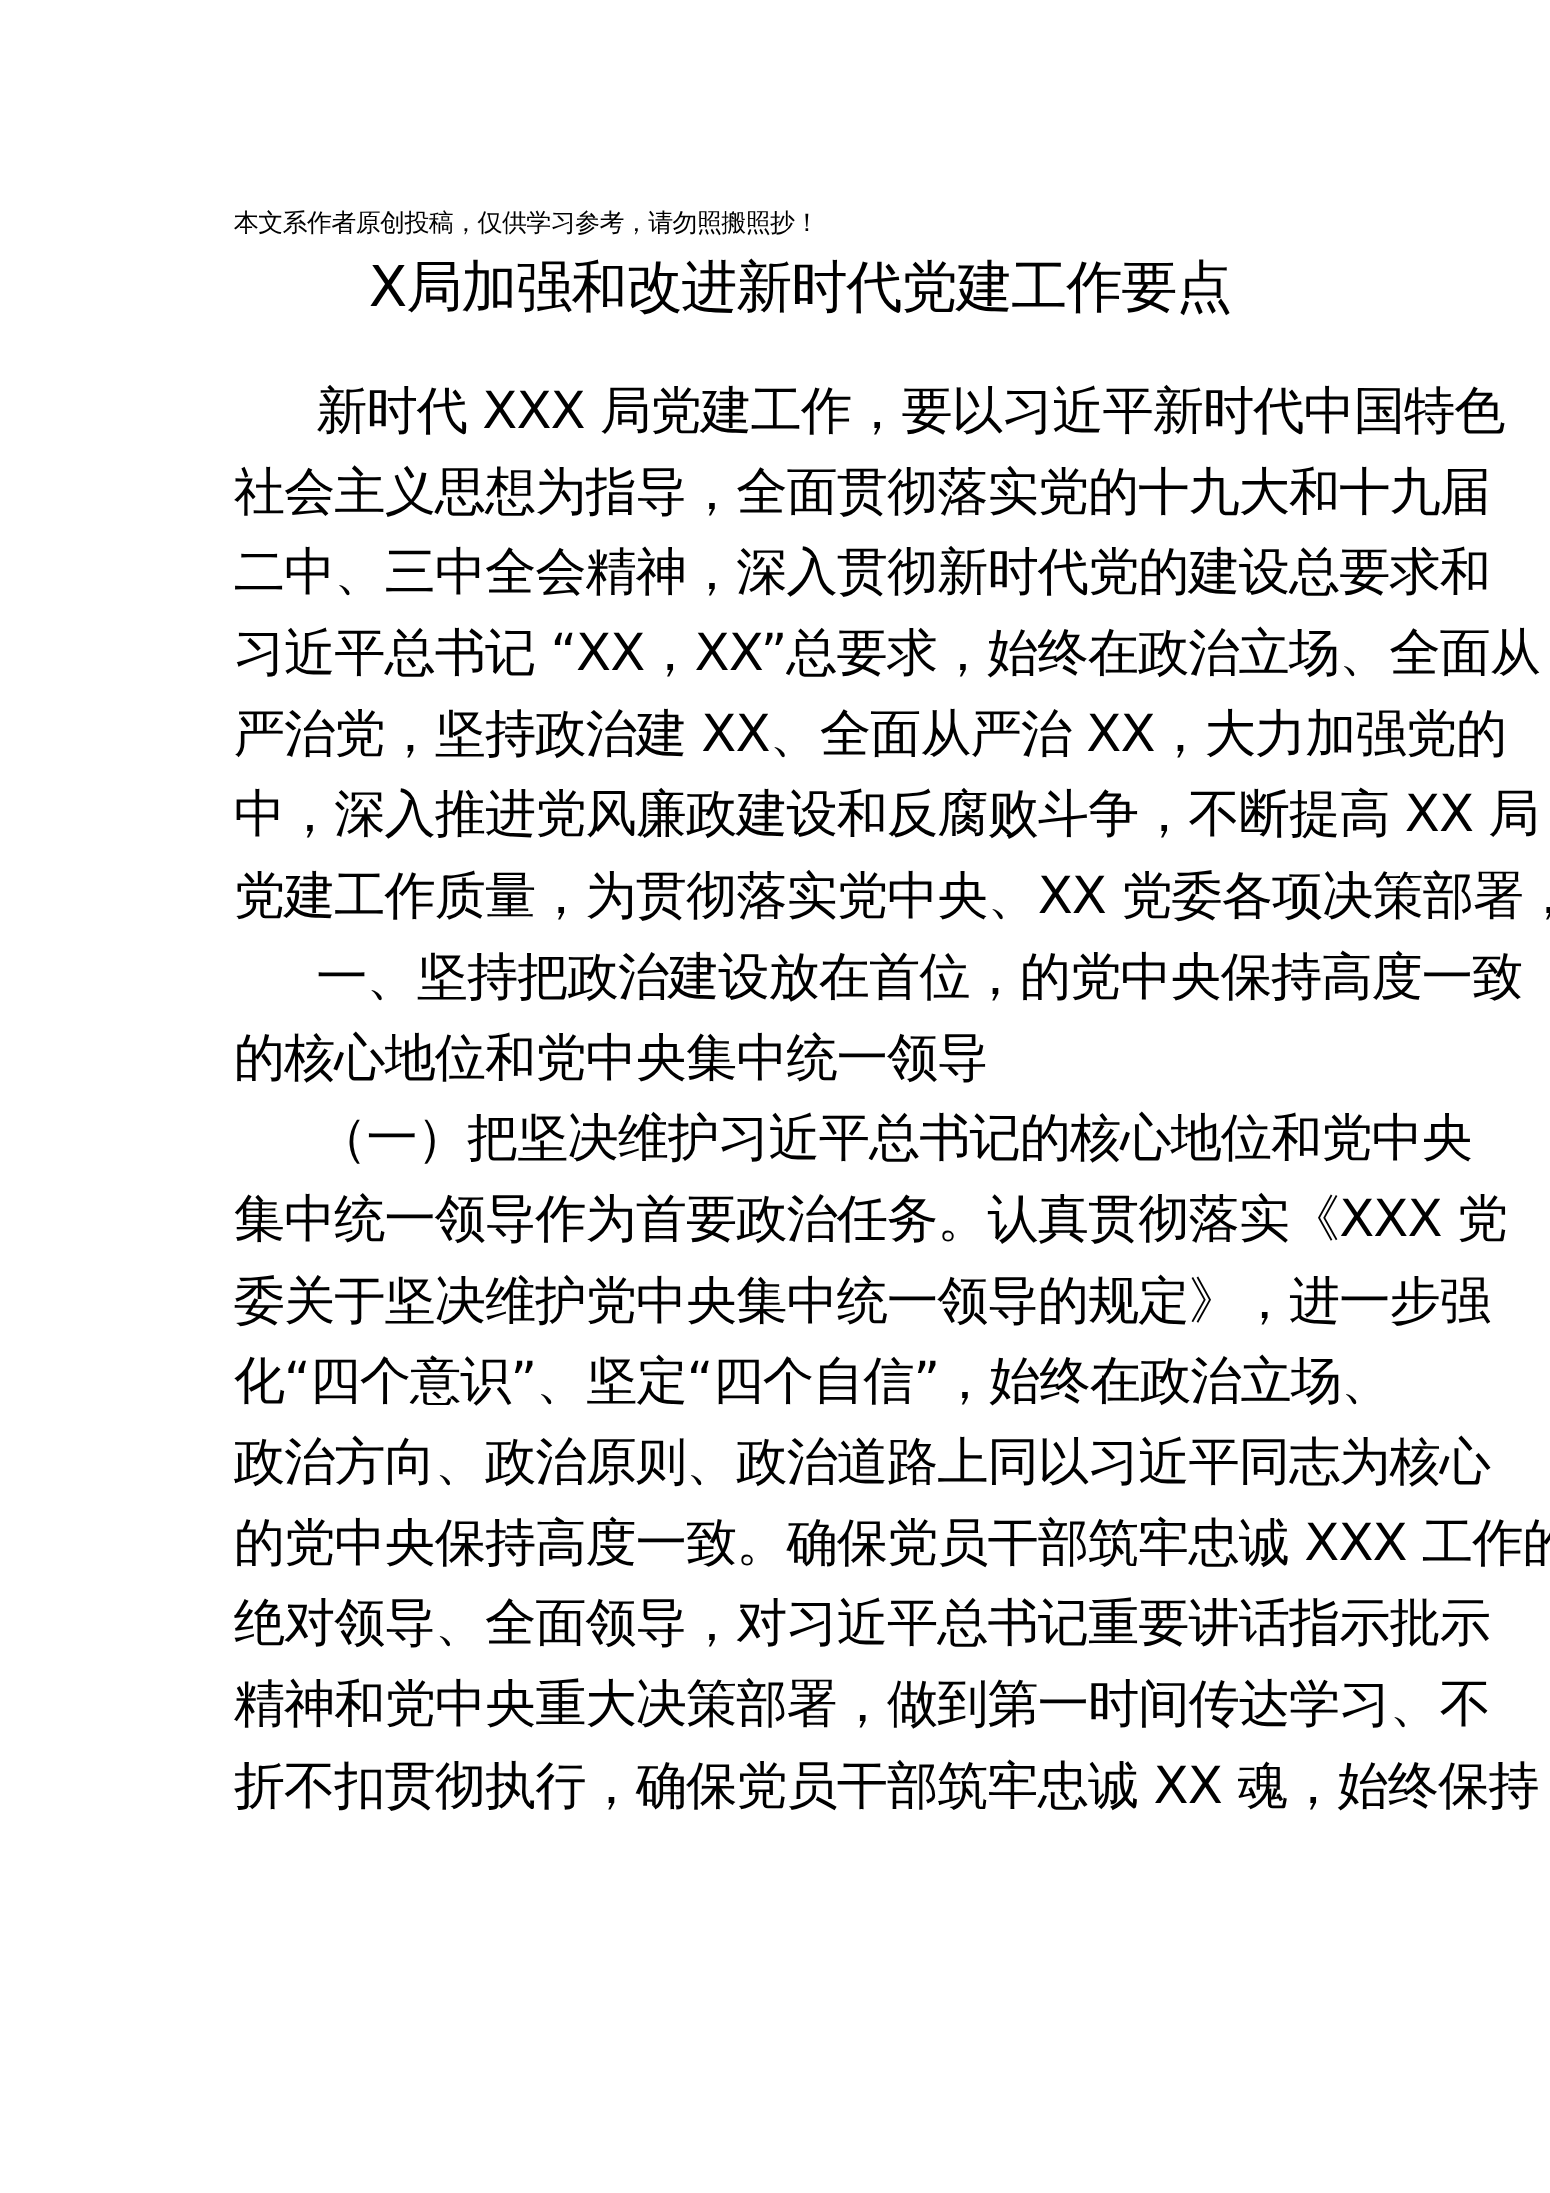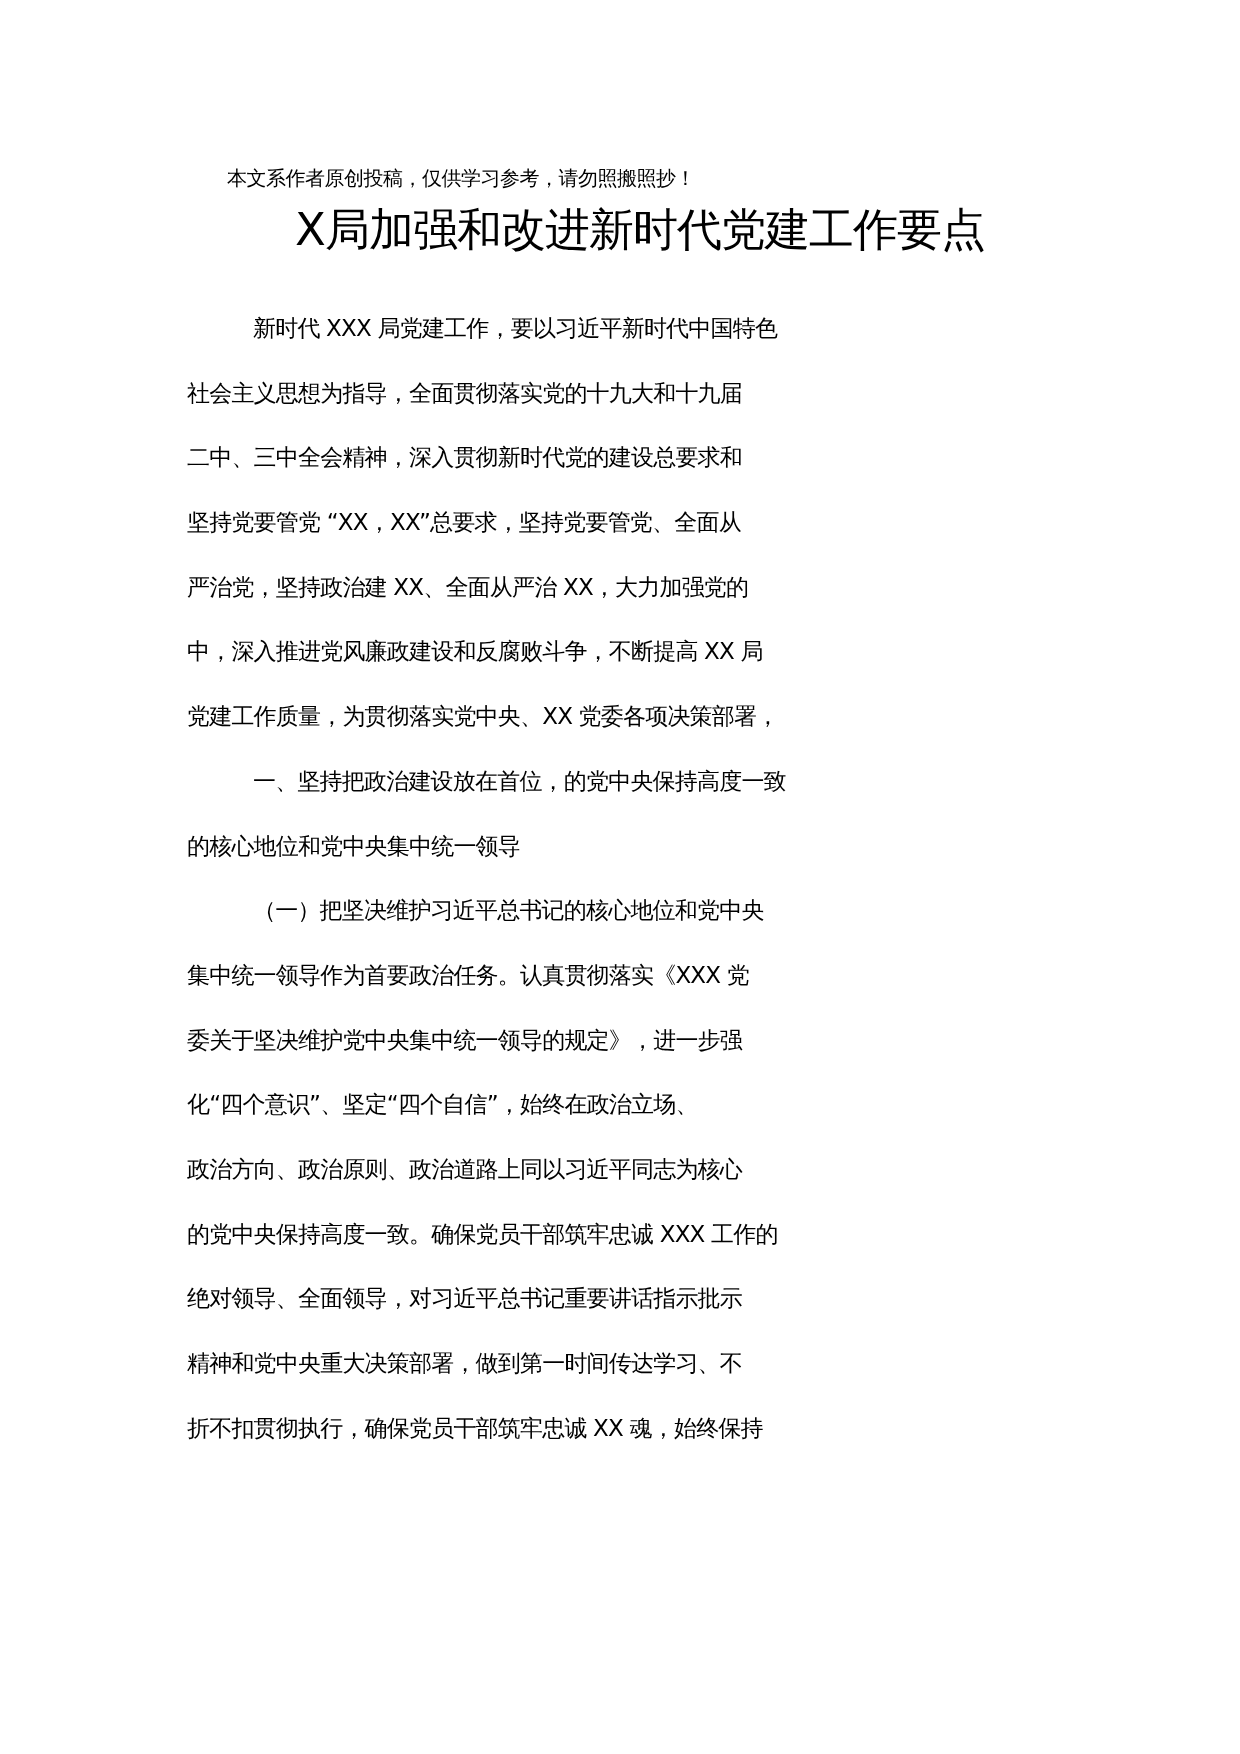--- a/index.html
+++ b/index.html
@@ -24,21 +24,20 @@
       background: #ffffff;
     }
     .notice {
       position: absolute;
       left: 187px;
       top: 166px;
       font-size: 20px;
       line-height: 24px;
       letter-spacing: -0.5px;
       white-space: nowrap;
-      margin-left: 40px;
     }
     .title {
       position: absolute;
       left: 0;
       width: 1240px;
       top: 200px;
       text-align: center;
       font-size: 45px;
       line-height: 60px;
       white-space: nowrap;
@@ -48,21 +47,21 @@
     .body-text {
       position: absolute;
       left: 187px;
       top: 296px;
       width: 880px;
     }
     .line {
       display: block;
       height: 64.7px;
       line-height: 64.7px;
-      font-size: 23px;
+      font-size: 41px;
       white-space: nowrap;
       letter-spacing: -0.8px;
     }
     .indent {
       padding-left: 66px;
     }
     .heading-line {
       font-weight: normal;
     }
   </style>
@@ -74,21 +73,21 @@
   <div class="notice">本文系作者原创投稿，仅供学习参考，请勿照搬照抄！</div>
 
   <div class="title">X局加强和改进新时代党建工作要点</div>
 
   <div class="body-text">
 
     <div>
       <span class="line indent">新时代 XXX 局党建工作，要以习近平新时代中国特色</span>
       <span class="line">社会主义思想为指导，全面贯彻落实党的十九大和十九届</span>
       <span class="line">二中、三中全会精神，深入贯彻新时代党的建设总要求和</span>
-      <span class="line">坚持党要管党 “XX，XX”总要求，坚持党要管党、全面从</span>
+      <span class="line">习近平总书记 “XX，XX”总要求，始终在政治立场、全面从</span>
       <span class="line">严治党，坚持政治建 XX、全面从严治 XX，大力加强党的</span>
       <span class="line">中，深入推进党风廉政建设和反腐败斗争，不断提高 XX 局</span>
       <span class="line">党建工作质量，为贯彻落实党中央、XX 党委各项决策部署，</span>
     </div>
 
     <div>
       <span class="line indent heading-line">一、坚持把政治建设放在首位，的党中央保持高度一致</span>
       <span class="line heading-line">的核心地位和党中央集中统一领导</span>
     </div>
 

